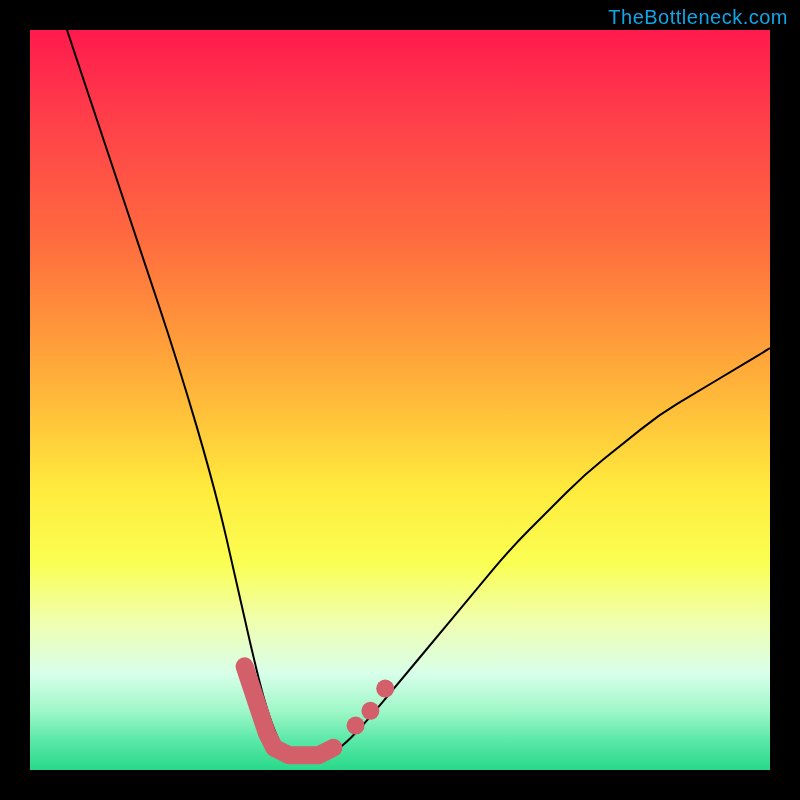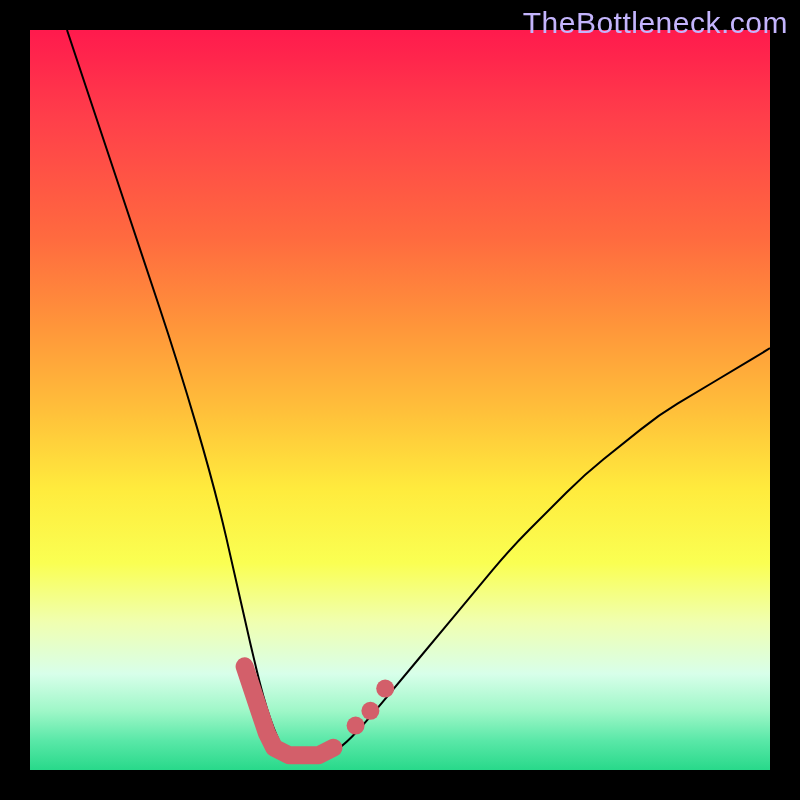--- a/index.html
+++ b/index.html
@@ -29,22 +29,22 @@
       #d8ffea 87%,
       #9ff7c8 92%,
       #5ae8a8 96%,
       #28d98a 100%
     );
   }
   .watermark {
     position: absolute;
     top: 6px;
     right: 12px;
-    color: #c4b5fd;
-    font-size: 30px;
+    color: #0ea5e9;
+    font-size: 20px;
     letter-spacing: 0.5px;
     z-index: 10;
   }
   svg.plot {
     position: absolute;
     left: 0;
     top: 0;
     width: 740px;
     height: 740px;
   }

